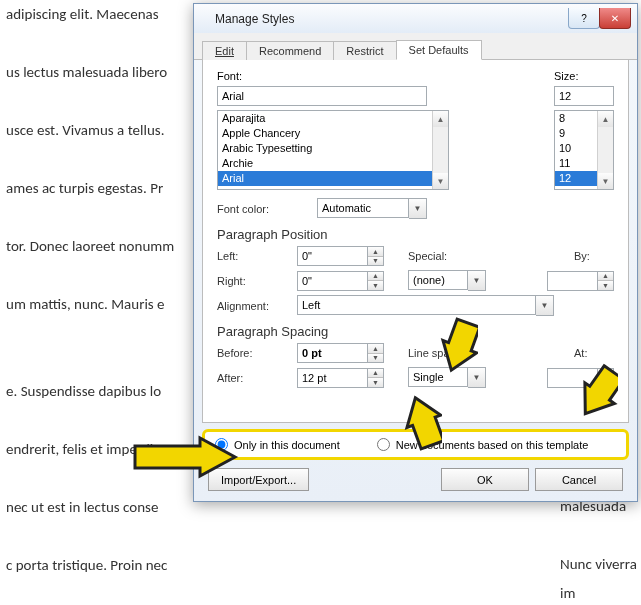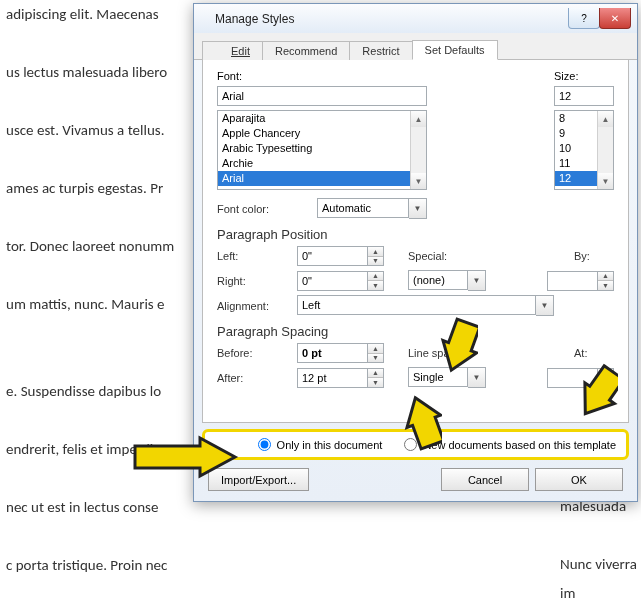--- a/index.html
+++ b/index.html
@@ -89,21 +89,21 @@
     margin-right: -1px;
     color: #333;
     position: relative;
     top: 1px;
   }
   .tab.active {
     background: #fff;
     border-bottom: 1px solid #fff;
     z-index: 2;
   }
-  .tab u { text-decoration: underline; margin-left: 16px; }
+  .tab u { text-decoration: underline; }
   .content {
     flex: 1;
     background: #fff;
     padding: 10px 14px 6px 14px;
     border: 1px solid #bcbcbc;
     border-top: none;
     margin: 0 8px 0 8px;
     position: relative;
   }
   .row { display:flex; align-items: center; margin-bottom: 4px; }
@@ -127,21 +127,21 @@
   .spinbtns div {
     flex:1; display:flex; align-items:center; justify-content:center;
     background: linear-gradient(#fdfdfd,#e6e6e6);
     font-size: 7px; color:#555;
   }
   .spinbtns div:first-child { border-bottom:1px solid #c0c0c0; }
   .listbox {
     border: 1px solid #a5acb2;
     background:#fff;
     height: 80px;
-    width: 210px;
+    width: 232px;
     overflow: hidden;
     position: relative;
   }
   .listbox .li { padding: 0 4px; font-size: 11px; line-height: 15px; }
   .listbox .li.sel { background: #2a7bd8; color: #fff; }
   .listbox .sb, .sizelist .sb {
     position:absolute; right:0; top:0; bottom:0; width:16px;
     background: #f0f0f0; border-left: 1px solid #d0d0d0;
     display:flex; flex-direction: column; justify-content: space-between;
   }
@@ -168,26 +168,25 @@
     border: 1px solid #9a9a9a;
     background: linear-gradient(#fdfdfd,#e5e5e5);
     font-size: 11px;
     padding: 0 12px;
   }
   .radio-row {
     margin: 6px 8px 0 8px;
     padding: 6px 10px;
     border: 3px solid #f2d600;
     border-radius: 6px;
-    display:flex; gap: 22px;
+    display:flex; gap: 37px;
     background: #fff;
     align-items:center;
     position: relative;
     z-index: 6;
-    justify-content: flex-end;
   }
   .radio-row label { display:flex; align-items:center; gap:6px; font-size:11px; }
   .radio-row input { width:13px; height:13px; }
   
   .arrow {
     position: absolute;
     z-index: 20;
     pointer-events: none;
   }
   .arrow svg { display:block; }
@@ -394,22 +393,22 @@
     </label>
     <label>
       <input type="radio" style="">
       <span>New documents based on this template</span>
     </label>
   </div>
 
   <div class="btnrow">
     <button class="push">Import/Export...</button>
     <div style="display:flex; gap:6px;">
+      <button class="push">OK</button>
       <button class="push">Cancel</button>
-      <button class="push">OK</button>
     </div>
   </div>
 </div>
 
 <div class="arrow arrow-down1">
   <svg width="70" height="60">
       <polygon points="40,5 64,5 64,30 70,30 52,55 34,30 40,30" fill="#f2d600" stroke="#222" stroke-width="3" transform="rotate(20 50 30)"></polygon>
     </svg>
 </div>
 <div class="arrow arrow-up1">

